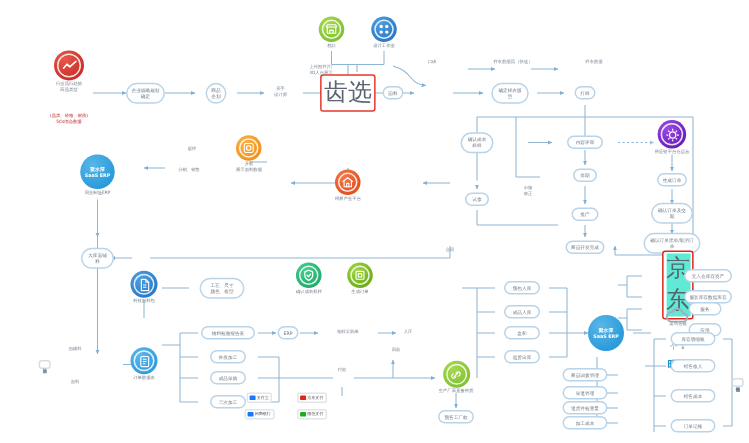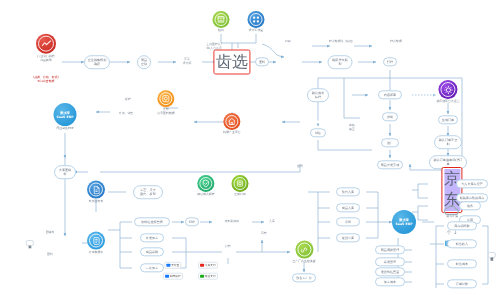--- a/index.html
+++ b/index.html
@@ -407,21 +407,21 @@
       <span>SaaS ERP</span>
     </div>
   </div>
 
   <div class="pill" style="left:390px;top:250px;width:30px;">商品调拨管理</div>
   <div class="pill" style="left:390px;top:262px;width:30px;">采退管理</div>
   <div class="pill" style="left:390px;top:272px;width:30px;">退货件检查量</div>
   <div class="pill" style="left:390px;top:282px;width:30px;">加工成本</div>
 
   <div class="logoframe" style="left:452px;top:190px;border-color:#e1251b;">
-    <span class="gl" style="background:#c4b5fd;font-family:Liberation Serif, serif;">京东</span>
+    <span class="gl" style="background:#5eead4;font-family:Liberation Serif, serif;">京东</span>
   </div>
   <div class="pill" style="left:472px;top:184px;width:32px;">无人仓库存资产</div>
   <div class="pill" style="left:472px;top:198px;width:32px;">服装库存数据库存</div>
 
   <div class="chip" style="left:452px;top:210px;">
     <div style="width:18px;height:12px;margin:0 auto;">
       <svg width="18" height="12" viewBox="0 0 32 20" fill="none" stroke="#9fb0bd" stroke-width="2.2" stroke-linejoin="round" stroke-linecap="round">
           <path d="M8 17h14a5 5 0 000-10 7 7 0 00-13-1.5A4.5 4.5 0 008 17z"></path>
         </svg>
     </div>

